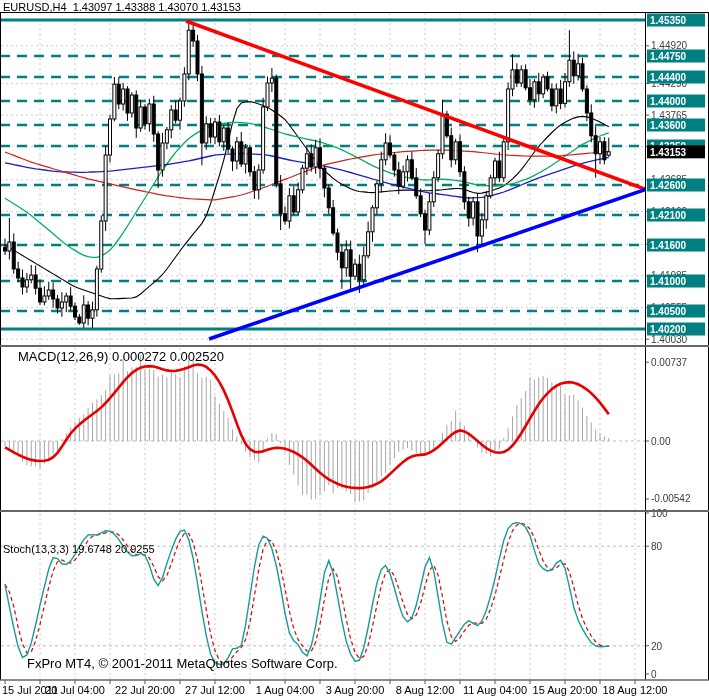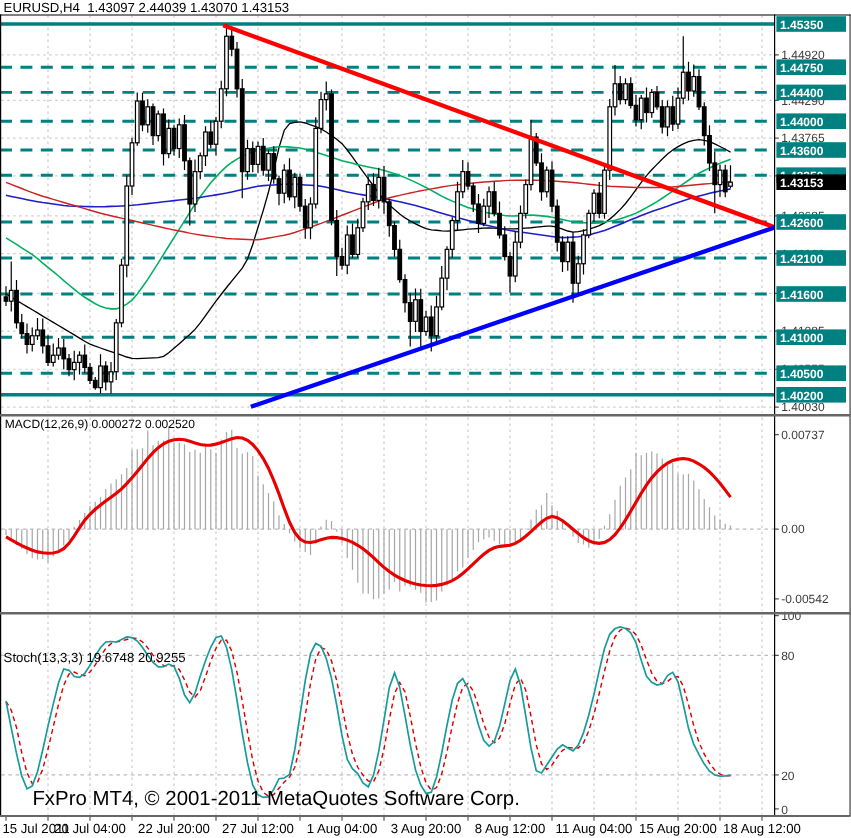--- a/index.html
+++ b/index.html
@@ -1,22 +1,22 @@
 <!DOCTYPE html>
 <html><head>
 <meta charset="utf-8">
 <style>
   html,body{margin:0;padding:0;background:#fff;}
   #app{position:relative;width:709px;height:698px;background:#fff;overflow:hidden;
        font-family:"Liberation Sans",sans-serif;}
   .ovl{position:absolute;white-space:pre;color:#000;}
   #title{left:3px;top:1px;font-size:11px;}
-  #macd-label{left:4px;top:349px;font-size:10px;}
+  #macd-label{left:18px;top:349px;font-size:13px;}
   #stoch-label{left:3px;top:543px;font-size:11px;}
-  #footer{left:3px;top:656px;font-size:17px;padding-left:24px;}
+  #footer{left:3px;top:656px;font-size:13px;padding-left:24px;}
   svg{position:absolute;left:0;top:0;}
   svg text{font-family:"Liberation Sans",sans-serif;}
 </style>
 </head>
 <body>
 
 <div id="app">
   <svg id="chart" width="709" height="698" viewBox="0 0 709 698">
       <rect x="0" y="0" width="709" height="698" fill="#FFFFFF"></rect>
       <defs>
@@ -645,17 +645,17 @@
       <g>
         <line x1="0" y1="12.5" x2="709" y2="12.5" stroke="#000000" stroke-width="1"></line>
         <line x1="0.5" y1="12" x2="0.5" y2="680" stroke="#000000" stroke-width="1"></line>
         <line x1="708.5" y1="12" x2="708.5" y2="680" stroke="#000000" stroke-width="1"></line>
         <line x1="645.5" y1="12" x2="645.5" y2="680" stroke="#000000" stroke-width="1"></line>
         <line x1="0" y1="346" x2="709" y2="346" stroke="#666666" stroke-width="2"></line>
         <line x1="0" y1="511" x2="709" y2="511" stroke="#666666" stroke-width="2"></line>
         <line x1="0" y1="680" x2="709" y2="680" stroke="#666666" stroke-width="1.5"></line>
       </g>
     </svg>
-  <div class="ovl" id="title">EURUSD,H4  1.43097 2.44039 1.43070 1.43153</div>
+  <div class="ovl" id="title">EURUSD,H4  1.43097 1.43388 1.43070 1.43153</div>
   <div class="ovl" id="macd-label">MACD(12,26,9) 0.000272 0.002520</div>
   <div class="ovl" id="stoch-label">Stoch(13,3,3) 19.6748 20.9255</div>
   <div class="ovl" id="footer">FxPro MT4, © 2001-2011 MetaQuotes Software Corp.</div>
 </div>
 
 </body></html>

